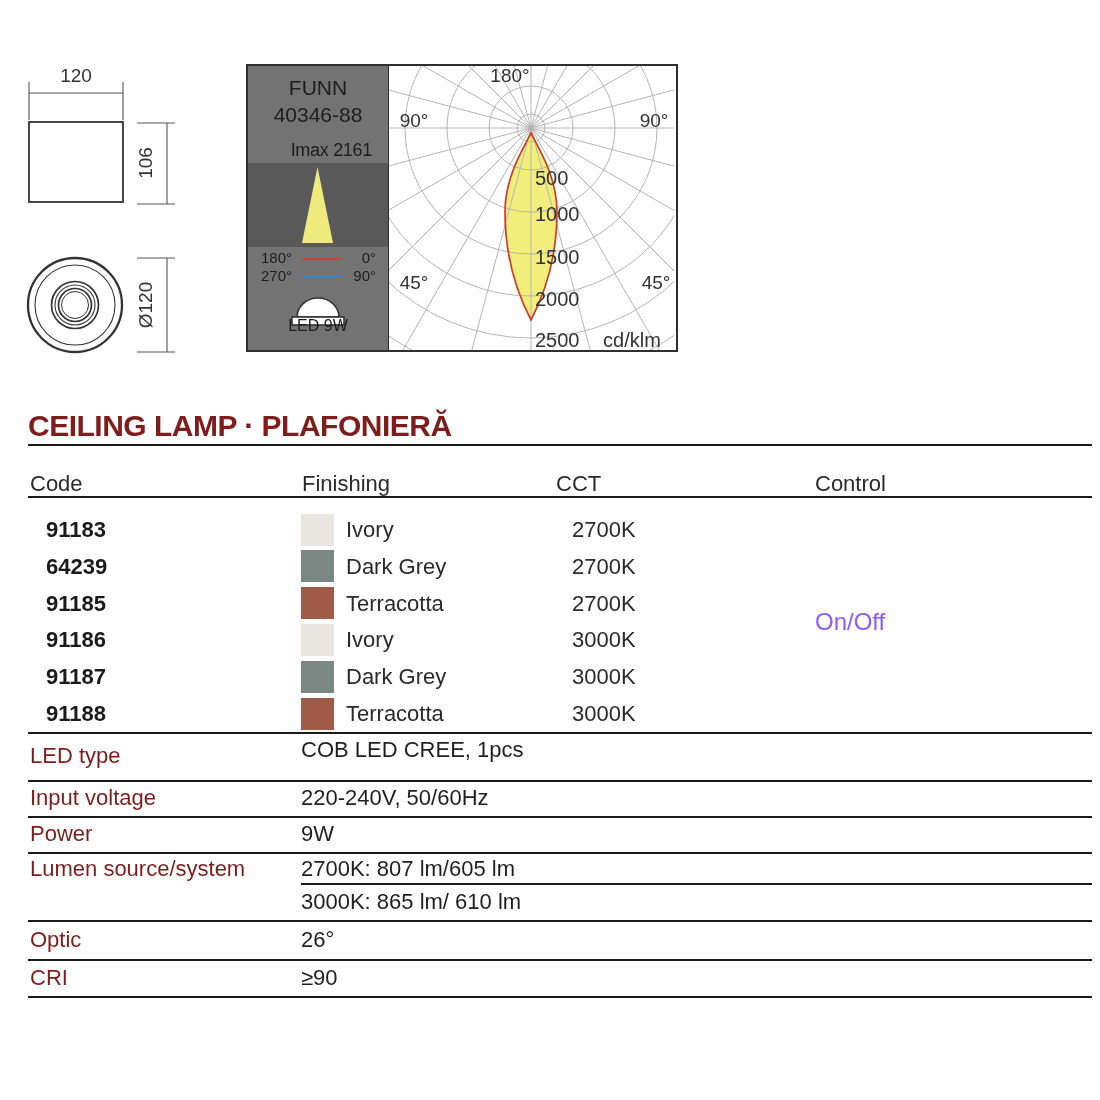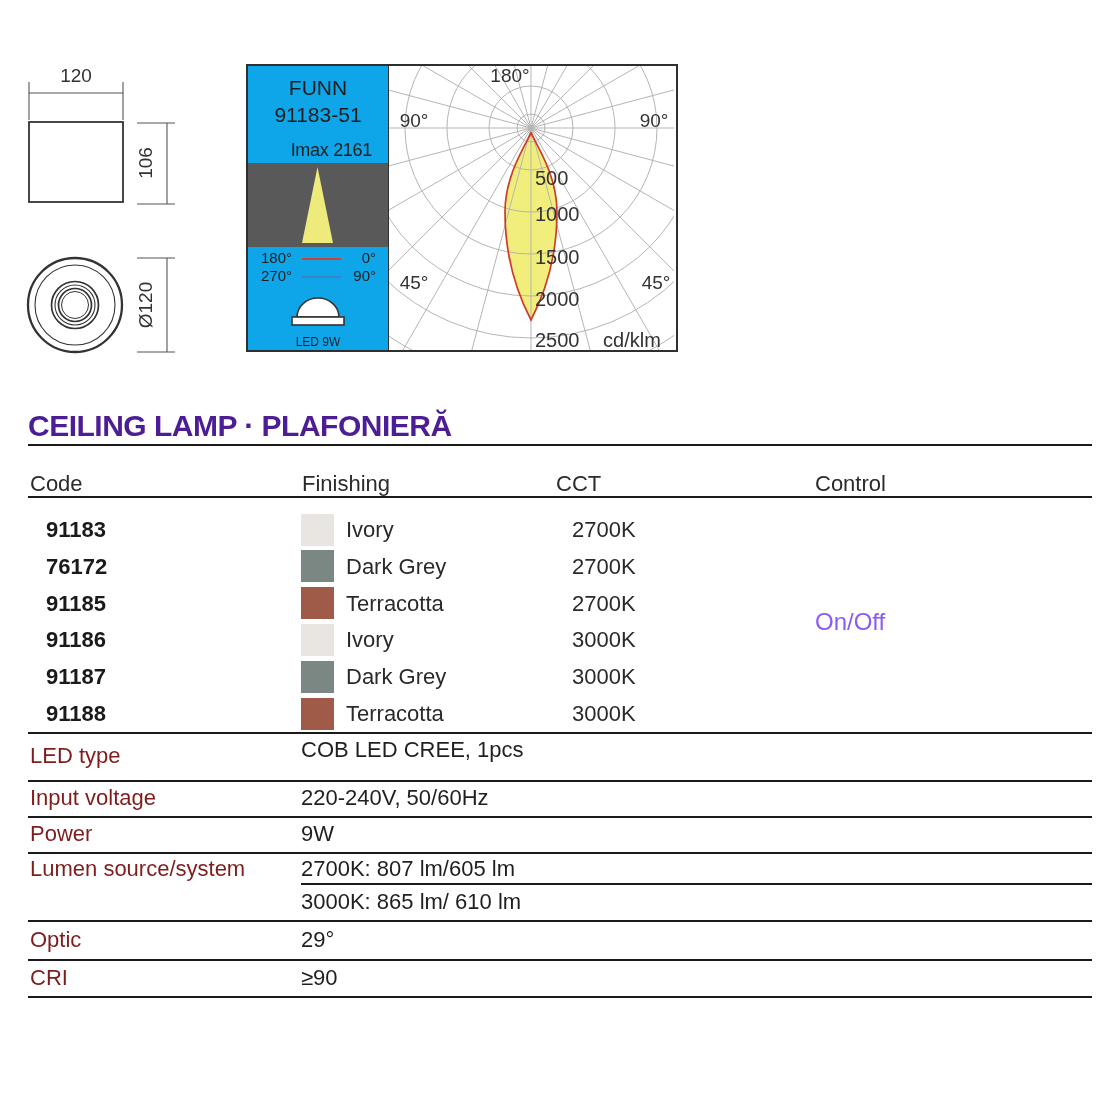--- a/index.html
+++ b/index.html
@@ -3,41 +3,41 @@
 <meta charset="utf-8">
 <style>
   html,body{margin:0;padding:0;background:#fff;}
   .page{position:relative;width:1100px;height:1100px;background:#fff;overflow:hidden;
         font-family:"Liberation Sans",sans-serif;color:#222;margin-top:30px;}
   svg text{font-family:"Liberation Sans",sans-serif;fill:#333;}
 
   
   .dims-svg{position:absolute;left:20px;top:30px;}
   .info-card{position:absolute;left:246px;top:34px;width:144px;height:288px;
-             border:2px solid #2f2f2f;box-sizing:border-box;background:#0ea5e9;}
+             border:2px solid #2f2f2f;box-sizing:border-box;background:#737373;}
   .card-title{position:absolute;top:8px;left:0;right:0;text-align:center;
               font-size:21px;line-height:27px;color:#1e1e1e;}
   .imax{position:absolute;top:74px;left:0;right:16px;text-align:right;
         font-size:18px;letter-spacing:-0.3px;color:#1e1e1e;}
   .beam-box{position:absolute;top:97px;left:0;right:0;height:84px;background:#595959;}
   .legend{position:absolute;top:182px;left:0;right:0;}
   .legend-row{display:flex;align-items:center;height:18px;padding:0 12px 0 13px;
               font-size:15px;color:#1e1e1e;}
   .legend-line{flex:1;height:2px;margin:4px 5px 0 5px;}
   .legend-left{width:36px;}
   .legend-right{width:30px;text-align:right;}
   .led-icon{position:absolute;top:226px;left:50%;margin-left:-28px;}
-  .led-label{position:absolute;top:269px;left:0;right:0;text-align:center;
-             font-size:12px;color:#1e1e1e;}
+  .led-label{position:absolute;top:251px;left:0;right:0;text-align:center;
+             font-size:16px;color:#1e1e1e;}
   .polar-box{position:absolute;left:389px;top:34px;width:289px;height:288px;
              border:2px solid #2f2f2f;border-left:none;box-sizing:border-box;background:#fff;}
 
   
   .doc-title{position:absolute;left:28px;top:379px;font-size:30px;font-weight:bold;
-             letter-spacing:-0.5px;color:#4c1d95;}
+             letter-spacing:-0.5px;color:#7f1d1d;}
   .rule{position:absolute;left:28px;width:1064px;height:2px;background:#1a1a1a;}
   .rule-thick{height:2.4px;}
   .rule-part{left:301px;width:791px;}
 
   .th{position:absolute;font-size:22px;color:#2a2a2a;height:28px;line-height:28px;}
   .t-row{position:absolute;left:16px;width:1100px;height:37px;}
   .t-code{position:absolute;left:30px;top:0;height:37px;line-height:37px;
           font-size:22px;font-weight:bold;color:#1a1a1a;}
   .t-swatch{position:absolute;left:285px;top:2.5px;width:33px;height:32px;}
   .t-finish{position:absolute;left:330px;top:0;height:37px;line-height:37px;
@@ -88,21 +88,21 @@
       <line x1="117" y1="198" x2="155" y2="198"></line>
         <line x1="117" y1="292" x2="155" y2="292"></line>
       <line x1="147" y1="198" x2="147" y2="292"></line>
     </g>
     <text font-size="19" text-anchor="middle" transform="translate(132,245) rotate(-90)">Ø120</text>
   </svg>
 
   <div class="info-card">
     <div class="card-title">
       <div>FUNN</div>
-      <div>91183-51</div>
+      <div>40346-88</div>
     </div>
     <div class="imax">Imax 2161 cd/klm</div>
     <div class="beam-box">
       <svg width="140" height="84" viewBox="0 0 140 84">
         <polygon points="69.5,4 85,80 54,80" style="fill: rgb(238, 234, 124);"></polygon>
       </svg>
     </div>
     <div class="legend">
       <div class="legend-row">
         <span class="legend-left">180°</span>
@@ -176,21 +176,21 @@
   <div class="th" style="left:815px;top:440px">Control</div>
   <div class="rule" style="top:466px"></div>
 
   <div class="t-row" style="top:481px">
     <span class="t-code">91183</span>
     <span class="t-swatch" style="background-color: rgb(233, 229, 224);"></span>
     <span class="t-finish">Ivory</span>
     <span class="t-cct">2700K</span>
   </div>
   <div class="t-row" style="top:517.8px">
-    <span class="t-code">76172</span>
+    <span class="t-code">64239</span>
     <span class="t-swatch" style="background-color: rgb(123, 135, 130);"></span>
     <span class="t-finish">Dark Grey</span>
     <span class="t-cct">2700K</span>
   </div>
   <div class="t-row" style="top:554.6px">
     <span class="t-code">91185</span>
     <span class="t-swatch" style="background-color: rgb(159, 90, 72);"></span>
     <span class="t-finish">Terracotta</span>
     <span class="t-cct">2700K</span>
   </div>
@@ -228,20 +228,20 @@
   <div class="s-value" style="top:786px;height:36px">9W</div>
   <div class="rule" style="top:822px"></div>
 
   <div class="s-label" style="top:822px;height:33px">Lumen source/system</div>
   <div class="s-value" style="top:822px;height:33px">2700K: 807 lm/605 lm</div>
   <div class="rule rule-part" style="top:853px"></div>
   <div class="s-value" style="top:853px;height:37px">3000K: 865 lm/ 610 lm</div>
   <div class="rule" style="top:890px"></div>
 
   <div class="s-label" style="top:890px;height:39px">Optic</div>
-  <div class="s-value" style="top:890px;height:39px">29°</div>
+  <div class="s-value" style="top:890px;height:39px">26°</div>
   <div class="rule" style="top:929px"></div>
 
   <div class="s-label" style="top:929px;height:37px">CRI</div>
   <div class="s-value" style="top:929px;height:37px">≥90</div>
   <div class="rule" style="top:966px"></div>
 
 </div>
 
 </body></html>

